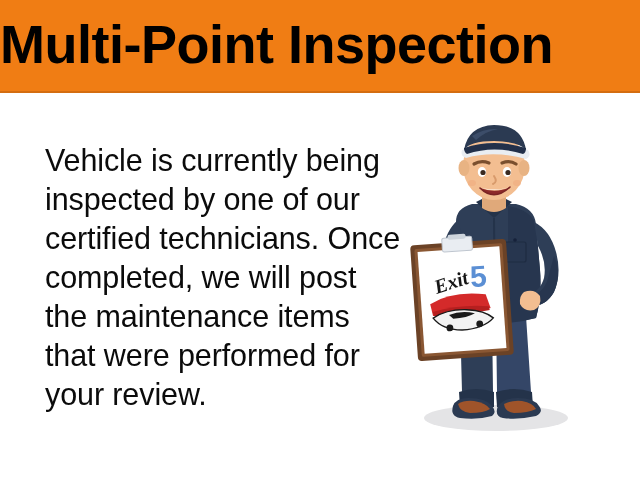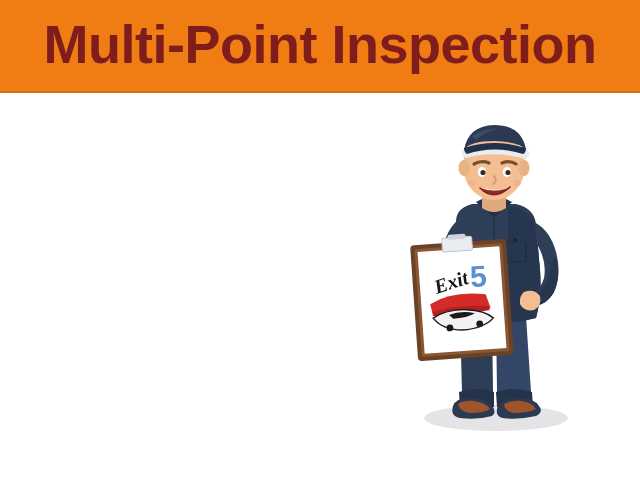--- a/index.html
+++ b/index.html
@@ -39,27 +39,27 @@
     bottom: 0;
     width: 100%;
     height: 2px;
     background: rgba(160, 80, 10, 0.35);
   }
   #header-title {
     position: absolute;
     left: 0;
     top: 9px;
     width: 640px;
-    text-align: center;
+    text-align: left;
     font-family: "Liberation Sans", sans-serif;
     font-weight: bold;
     font-size: 54px;
     line-height: 70px;
     letter-spacing: -0.5px;
-    color: #7f1d1d;
+    color: #000000;
     white-space: nowrap;
   }
 
   
   #body-text {
     position: absolute;
     left: 45px;
     top: 141px;
     width: 360px;
     font-family: "Liberation Sans", sans-serif;
@@ -81,20 +81,21 @@
 </style>
 </head>
 <body>
 
 <div id="slide">
 
   <div id="header-bar">
     <div id="header-title">Multi-Point Inspection</div>
   </div>
 
+  <div id="body-text">Vehicle is currently being inspected by one of our certified technicians. Once completed, we will post the maintenance items that were performed for your review.</div>
 
   <div id="mechanic">
     <svg viewBox="0 0 210 315" xmlns="http://www.w3.org/2000/svg">
       <defs>
         <clipPath id="paperClip">
           <rect x="34" y="128" width="84" height="104" rx="2"></rect>
         </clipPath>
       </defs>
 
       <ellipse cx="110" cy="298" rx="72" ry="13" fill="#E4E4E6"></ellipse>

